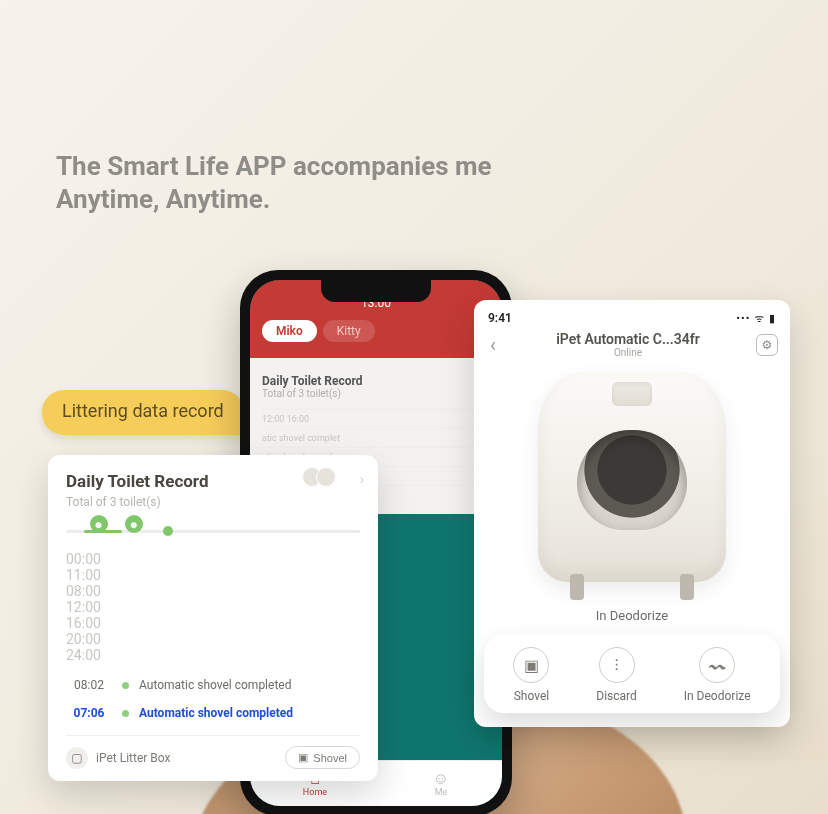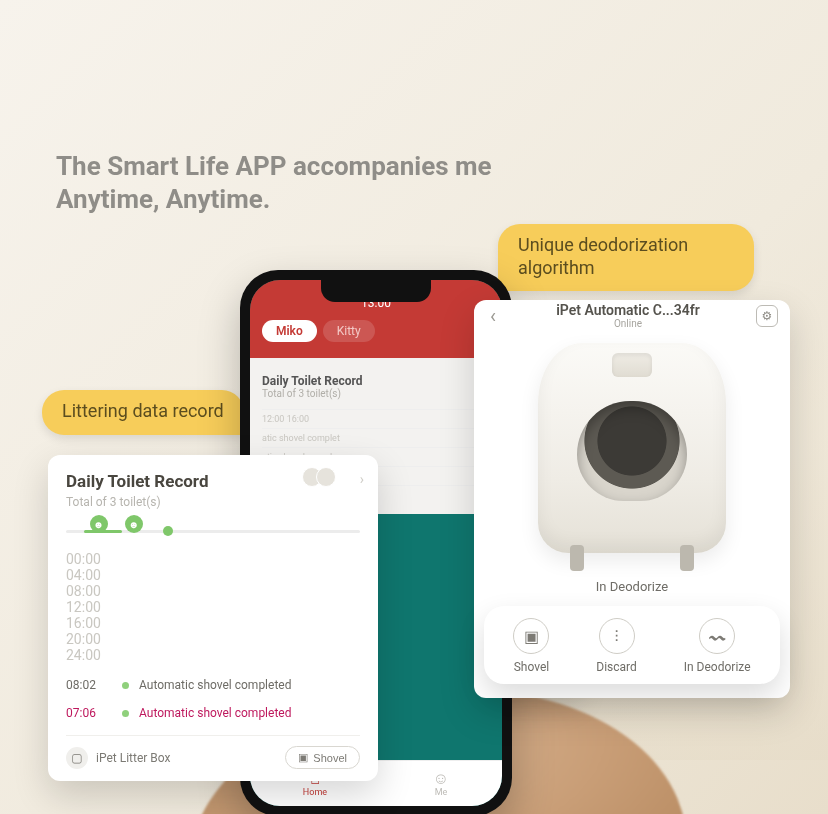--- a/index.html
+++ b/index.html
@@ -90,23 +90,23 @@
   .timeline .line { position:absolute; left:0; right:0; top:11px; height:3px;
     background:#ececec; border-radius:2px;}
   .timeline .fill { position:absolute; left:6%; width:13%; top:11px; height:3px;
     background:#7fc76a; border-radius:2px;}
   .timeline .dot { position:absolute; top:7px; width:10px; height:10px;
     border-radius:50%; background:#7fc76a;}
   .timeline .face { position:absolute; top:-4px; width:18px; height:18px; border-radius:50%;
     background:#7fc76a; display:flex; align-items:center; justify-content:center;
     color:#fff; font-size:10px;}
   .ticks { display:flex; justify-content:space-between; font-size:14px; color:#c9c7c1; margin-top:-4px;flex-direction:column;}
-  .log { margin-top:8px;}
+  .log { margin-top:8px;text-align:center;}
   .logrow { display:flex; align-items:center; gap:10px; font-size:12px; padding:7px 0; color:#6e6c66;}
-  .logrow:nth-child(n+2){ color:#be185d;}
+  .logrow:nth-child(n+2){ color:#1d4ed8;font-weight:bold;}
   .logrow .t { width:46px; font-variant-numeric: tabular-nums;}
   .logrow .d { width:7px;height:7px;border-radius:50%; background:#8fd07c;}
   .logrow:nth-child(3) .d { background:#d9d7d1;}
   .card.left .foot { display:flex; align-items:center; justify-content:space-between;
     border-top:1px solid #f0efec; margin-top:8px; padding-top:10px;}
   .foot .dev { display:flex; align-items:center; gap:8px; font-size:12px; color:#7c7a74;}
   .foot .devic { width:22px;height:22px;border-radius:50%; background:#f0efec;
     display:flex;align-items:center;justify-content:center;font-size:12px;}
   .pillbtn { border:1px solid #d9d7d1; border-radius: 14px; padding:4px 12px;
     font-size:11px; color:#7c7a74; display:flex; align-items:center; gap:5px;
@@ -177,24 +177,20 @@
   <div class="room"></div>
 
   <div class="subhead">
     <span>The Smart Life APP accompanies me</span><br>
     <span>Anytime, Anytime.</span>
   </div>
 
   <div class="bubble l" style="left:42px; top:390px;">
     <span>Littering data record</span>
   </div>
-  <div class="bubble r" style="left:498px; top:224px; width:256px;">
-    <span>Unique deodorization</span><br>
-    <span>algorithm</span>
-  </div>
 
   <div class="hand"></div>
 
   <div class="shadowcard">
     <span>tter Box</span>
   </div>
 
   <div class="phone">
     <div class="screen">
       <div class="notch"></div>
@@ -241,21 +237,21 @@
     <div class="tot">Total of 3 toilet(s)</div>
     <div class="timeline">
       <div class="line"></div>
       <div class="fill"></div>
       <div class="face" style="left:8%;">☻</div>
       <div class="face" style="left:20%;">☻</div>
       <div class="dot" style="left:33%;"></div>
     </div>
     <div class="ticks">
       <span>00:00</span>
-      <span>04:00</span>
+      <span>11:00</span>
       <span>08:00</span>
       <span>12:00</span>
       <span>16:00</span>
       <span>20:00</span>
       <span>24:00</span>
     </div>
     <div class="log">
       <div class="logrow">
         <span class="t">08:02</span>
         <span class="d"></span>
@@ -273,20 +269,24 @@
         <span>iPet Litter Box</span>
       </div>
       <button class="pillbtn">
         <span>▣</span>
         <span>Shovel</span>
       </button>
     </div>
   </div>
 
   <div class="card right">
+    <div class="rstatus">
+      <span class="rtime">9:41</span>
+      <span class="rsig">••• ᯤ ▮</span>
+    </div>
     <div class="rhdr">
       <span class="back">‹</span>
       <span class="ttl">
         <span>iPet Automatic C...34fr</span>
         <span class="sub">Online</span>
       </span>
       <span class="gear">⚙</span>
     </div>
     <div class="device">
       <div class="top"></div>

